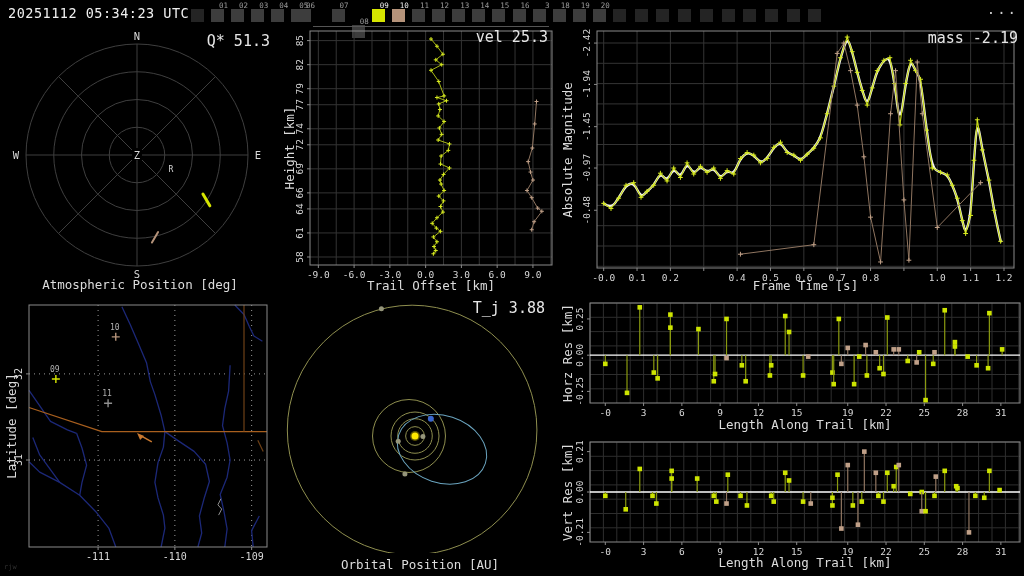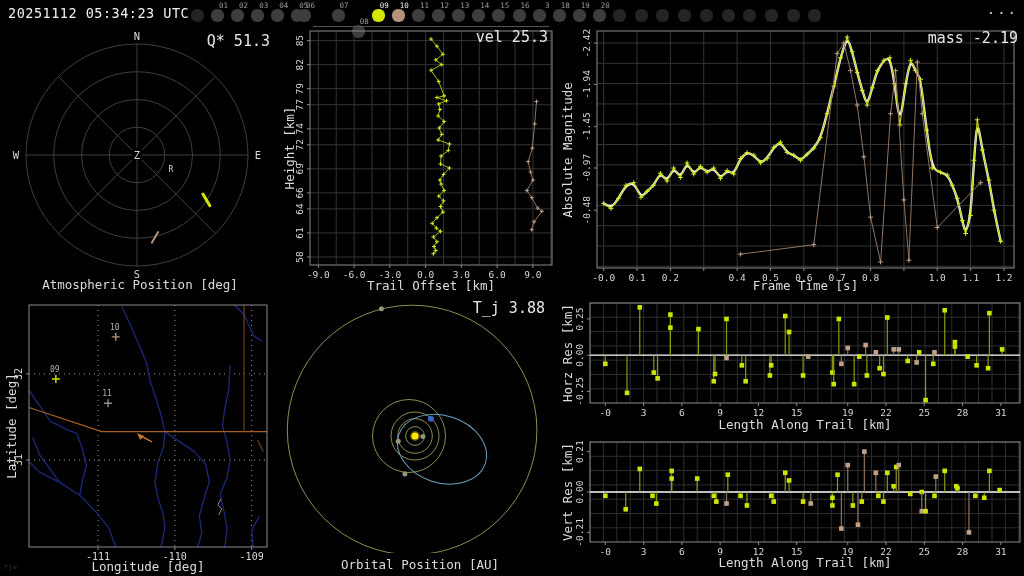--- a/index.html
+++ b/index.html
@@ -6,21 +6,21 @@
   #stage{position:relative;width:1024px;height:576px;background:#000;overflow:hidden;
          font-family:"DejaVu Sans Mono","Liberation Mono",monospace;}
   .t{position:absolute;color:#e6e6e6;white-space:pre;line-height:1;}
   .stat{font-size:15px;text-align:right;}
   .axtitle{font-size:12.5px;color:#dcdcdc;}
   .cx{text-align:center;}
   .rot{transform:translate(-50%,-50%) rotate(-90deg);transform-origin:center;}
   #ts{left:8px;top:7px;font-size:13.5px;letter-spacing:0.5px;color:#f0f0f0;}
   #overflow{right:6px;top:2px;font-size:14px;letter-spacing:2px;color:#cfcfcf;}
   #topbar{position:absolute;left:0;top:0;width:1024px;height:27px;}
-  .fcell{position:absolute;top:9px;width:13px;height:13px;border-radius:6px;}
+  .fcell{position:absolute;top:9px;width:13px;height:13px;}
   .fnum{position:absolute;top:-8px;right:-4px;font-size:7.5px;color:#9a9a9a;}
   .fnum.on{color:#f0f0f0;}
   #bar-underline{position:absolute;left:313px;top:26px;width:236px;height:1px;background:#555;}
   #watermark{left:4px;top:564px;font-size:7px;color:#2f2f2f;}
   svg{position:absolute;left:0;top:0;}
   svg text{font-family:"DejaVu Sans Mono","Liberation Mono",monospace;}
 </style>
 </head>
 <body>
 
@@ -867,21 +867,20 @@
   <div class="t stat" style="right:754px;top:34px;">Q* 51.3</div>
   <div class="t stat" style="right:476px;top:30px;">vel 25.3</div>
   <div class="t stat" style="right:6px;top:31px;">mass -2.19</div>
   <div class="t stat" style="right:479px;top:301px;">T_j 3.88</div>
 
   <div class="t axtitle cx" style="left:0;top:279px;width:280px;">Atmospheric Position [deg]</div>
   <div class="t axtitle cx" style="left:310px;top:280px;width:242px;">Trail Offset [km]</div>
   <div class="t axtitle rot" style="left:290px;top:148px;">Height [km]</div>
   <div class="t axtitle cx" style="left:597px;top:280px;width:417px;">Frame Time [s]</div>
   <div class="t axtitle rot" style="left:568px;top:150px;">Absolute Magnitude</div>
-  <div class="t axtitle cx" style="left:29px;top:561px;width:238px;">Longitude [deg]</div>
   <div class="t axtitle rot" style="left:12px;top:426px;">Latitude [deg]</div>
   <div class="t axtitle cx" style="left:280px;top:559px;width:280px;">Orbital Position [AU]</div>
   <div class="t axtitle cx" style="left:590px;top:419px;width:430px;">Length Along Trail [km]</div>
   <div class="t axtitle rot" style="left:568px;top:353px;">Horz Res [km]</div>
   <div class="t axtitle cx" style="left:590px;top:557px;width:430px;">Length Along Trail [km]</div>
   <div class="t axtitle rot" style="left:568px;top:492px;">Vert Res [km]</div>
   <div id="watermark" class="t">rjw</div>
 </div>
 
 </body></html>

